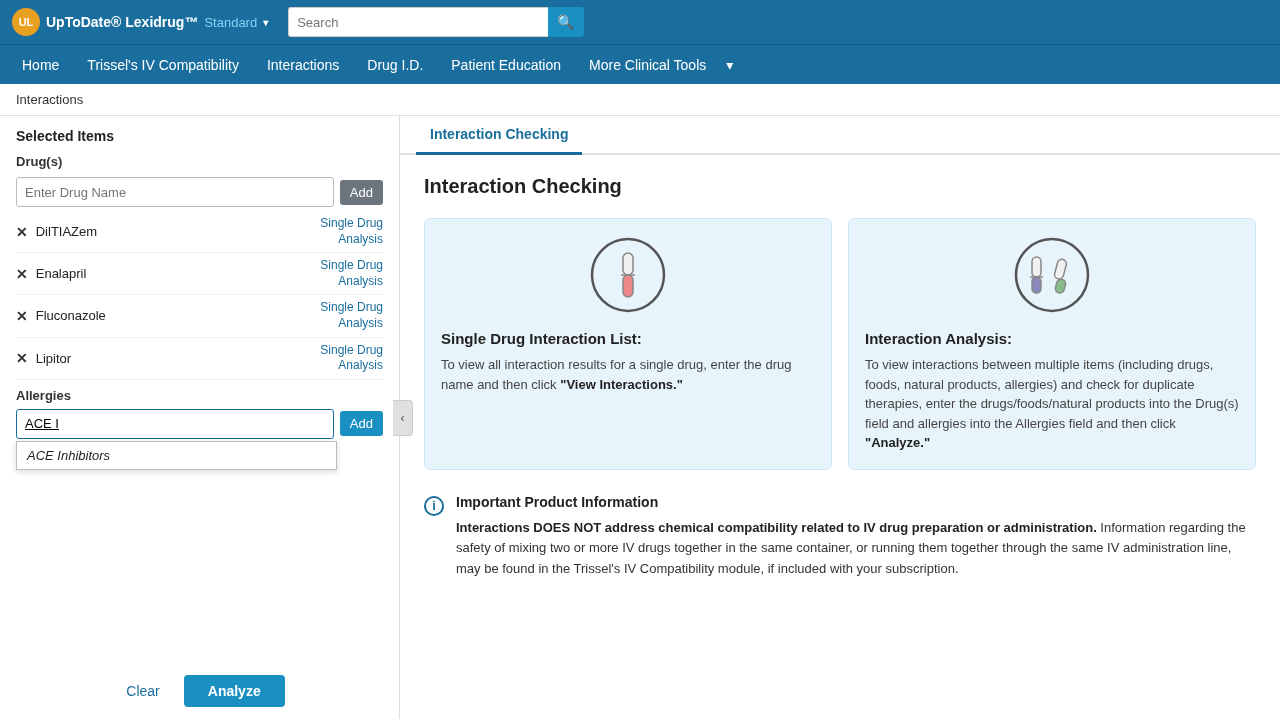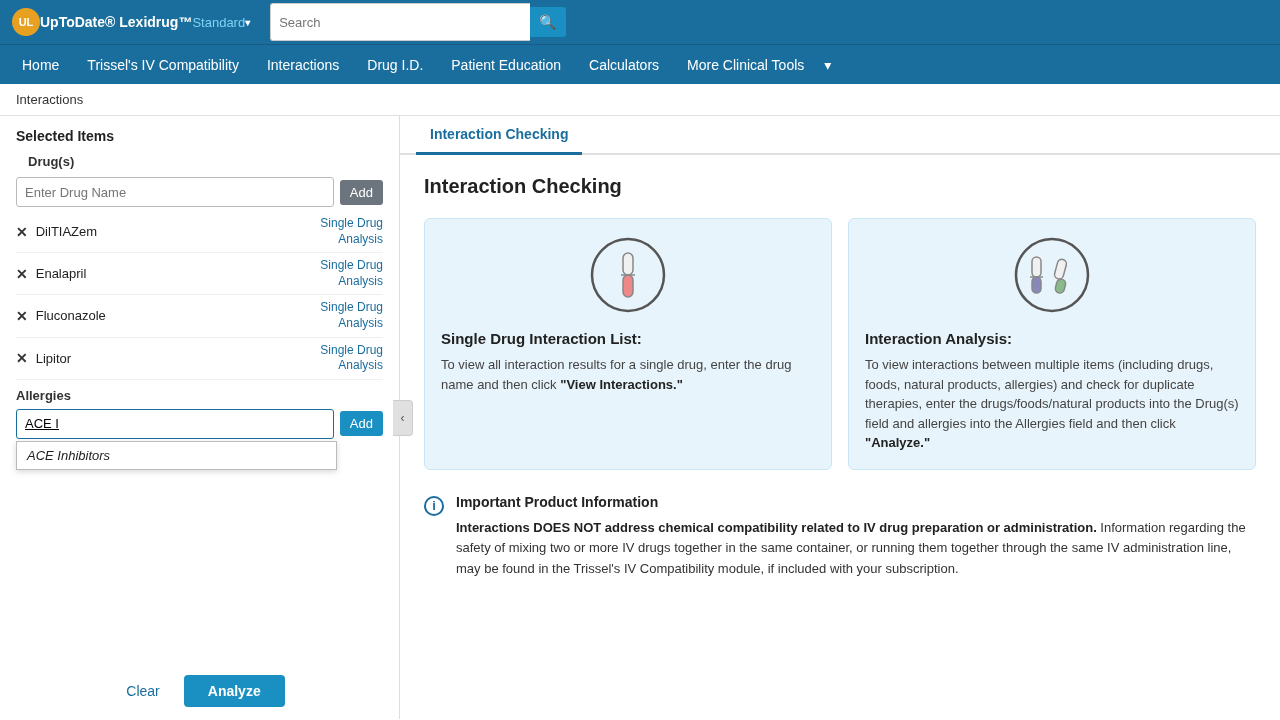--- a/index.html
+++ b/index.html
@@ -10,21 +10,21 @@
       background: #1a6e9e;
       display: flex;
       align-items: center;
       padding: 0 12px;
       height: 44px;
       gap: 12px;
     }
     .logo-area {
       display: flex;
       align-items: center;
-      gap: 0;
+      gap: 6px;
       color: #fff;
       font-size: 13px;
       font-weight: bold;
       white-space: nowrap;
     }
     .logo-circle {
       width: 28px;
       height: 28px;
       background: #e8a020;
       border-radius: 50%;
@@ -40,21 +40,21 @@
     .chevron-down { color: #fff; font-size: 10px; cursor: pointer; }
 
     .search-container {
       display: flex;
       align-items: center;
       flex: 0 0 320px;
       margin-left: 8px;
     }
     .search-input {
       width: 260px;
-      height: 38px;
+      height: 30px;
       padding: 0 8px;
       border: 1px solid #ccc;
       border-right: none;
       border-radius: 3px 0 0 3px;
       font-size: 13px;
       outline: none;
     }
     .search-btn {
       width: 36px;
       height: 30px;
@@ -117,21 +117,20 @@
       padding: 12px 16px 6px;
       font-weight: bold;
       font-size: 14px;
       color: #222;
     }
     .section-label {
       padding: 4px 16px;
       font-size: 13px;
       font-weight: bold;
       color: #333;
-      margin-left: 12px;
     }
     .drug-input-row {
       display: flex;
       align-items: center;
       padding: 4px 16px;
       gap: 6px;
     }
     .drug-input {
       flex: 1;
       height: 30px;
@@ -437,21 +436,20 @@
     <button class="search-btn">🔍</button>
   </div>
 </div>
 
 <div class="nav-bar">
   <a class="nav-item">Home</a>
   <a class="nav-item">Trissel's IV Compatibility</a>
   <a class="nav-item">Interactions</a>
   <a class="nav-item">Drug I.D.</a>
   <a class="nav-item">Patient Education</a>
-  <a class="nav-item">Calculators</a>
   <a class="nav-item more-clinical-tools-with-arrow">
     <span>More Clinical Tools</span>
     <span>▾</span>
   </a>
 </div>
 
 <div class="breadcrumb">Interactions</div>
 
 <div class="main-layout">
 

